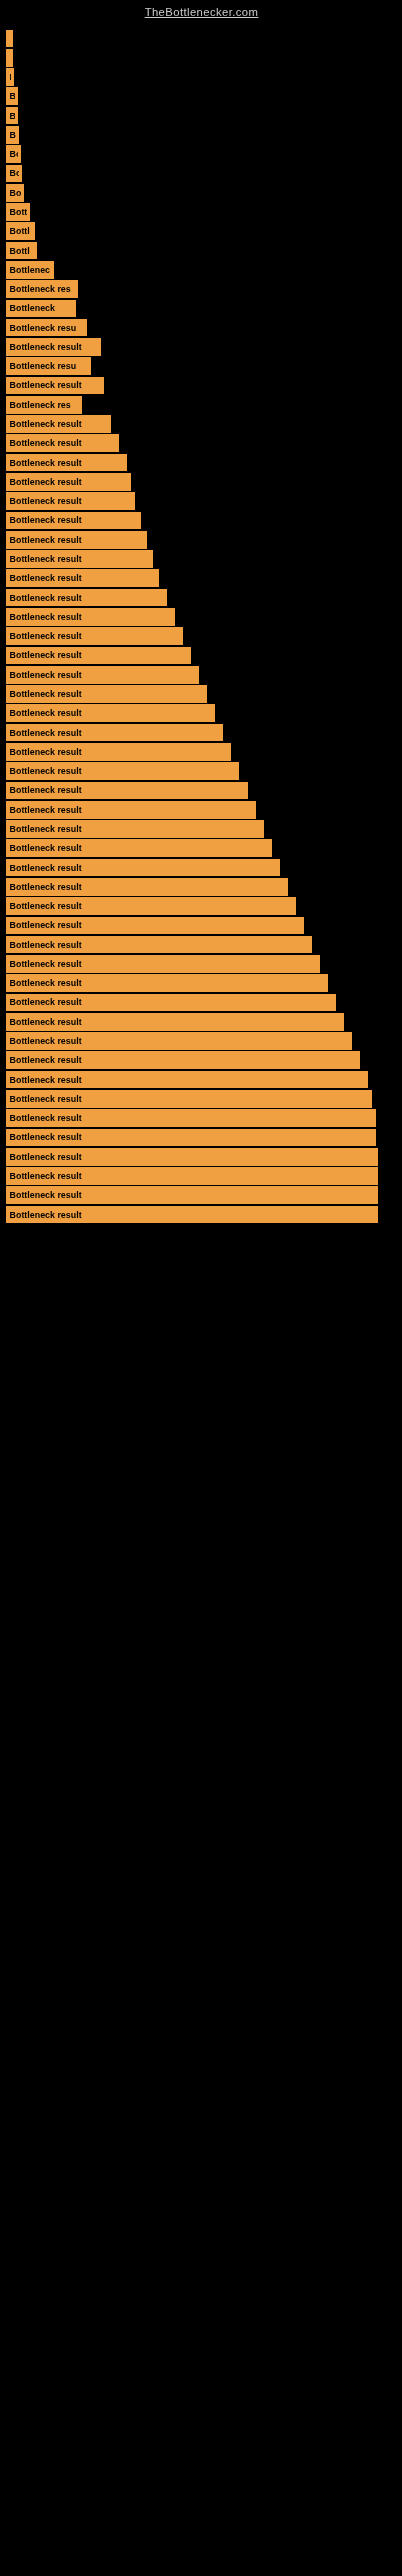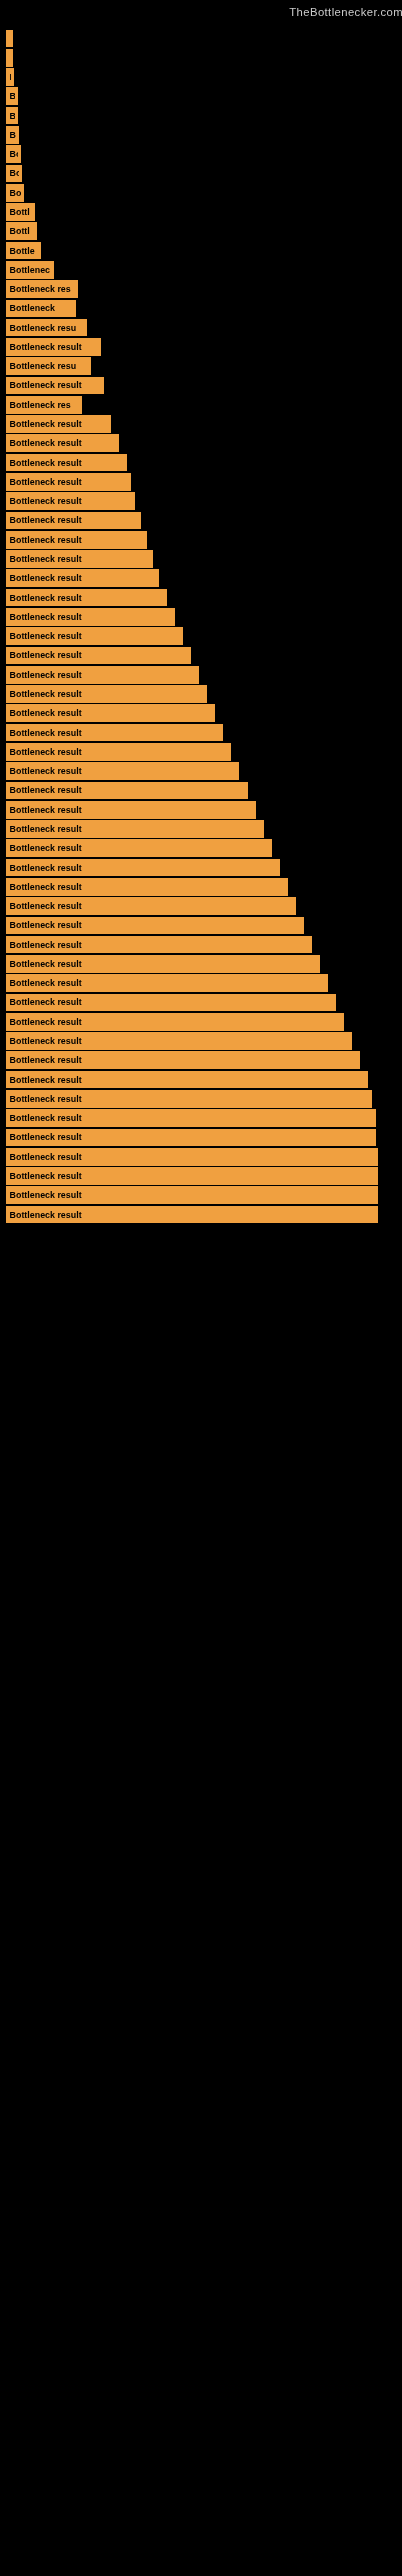--- a/index.html
+++ b/index.html
@@ -10,23 +10,24 @@
     body {
       background-color: #000;
       width: 403px;
       min-height: 2576px;
       font-family: Arial, sans-serif;
       position: relative;
     }
     .site-title {
       color: #ccc;
       font-size: 11.3px;
-      text-align: right;
+      text-align: center;
       padding: 6.4px 0 3.2px 0;
       letter-spacing: 0.4px;
+      text-decoration: underline;
     }
     .bars-container {
       padding: 8px 0 0 6.4px;
       display: flex;
       flex-direction: column;
       gap: 0px;
     }
     .bar-row {
       display: flex;
       align-items: center;
@@ -95,32 +96,32 @@
       <div class="bar" style="width: 16px;">
         <span class="bar-label">Bo</span>
       </div>
     </div>
     <div class="bar-row">
       <div class="bar" style="width: 17.7px;">
         <span class="bar-label">Bo</span>
       </div>
     </div>
     <div class="bar-row">
+      <div class="bar" style="width: 24px;">
+        <span class="bar-label">Bott</span>
+      </div>
+    </div>
+    <div class="bar-row">
       <div class="bar" style="width: 29px;">
         <span class="bar-label">Bottl</span>
       </div>
     </div>
     <div class="bar-row">
       <div class="bar" style="width: 31px;">
         <span class="bar-label">Bottl</span>
-      </div>
-    </div>
-    <div class="bar-row">
-      <div class="bar" style="width: 35px;">
-        <span class="bar-label">Bottle</span>
       </div>
     </div>
     <div class="bar-row">
       <div class="bar" style="width: 48px;">
         <span class="bar-label">Bottlenec</span>
       </div>
     </div>
     <div class="bar-row">
       <div class="bar" style="width: 72px;">
         <span class="bar-label">Bottleneck res</span>

